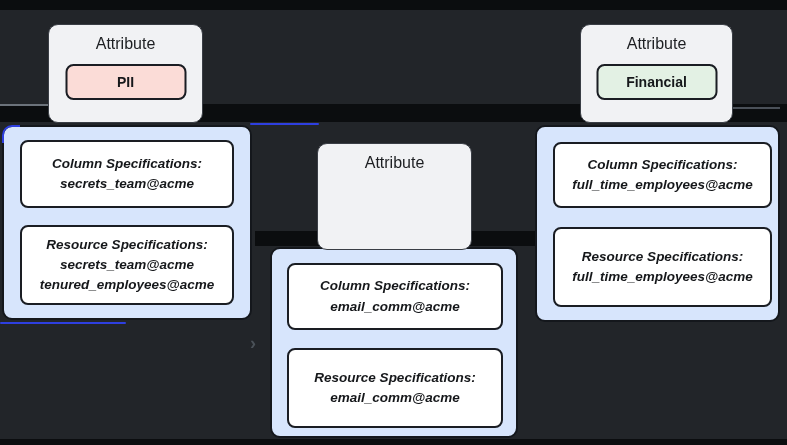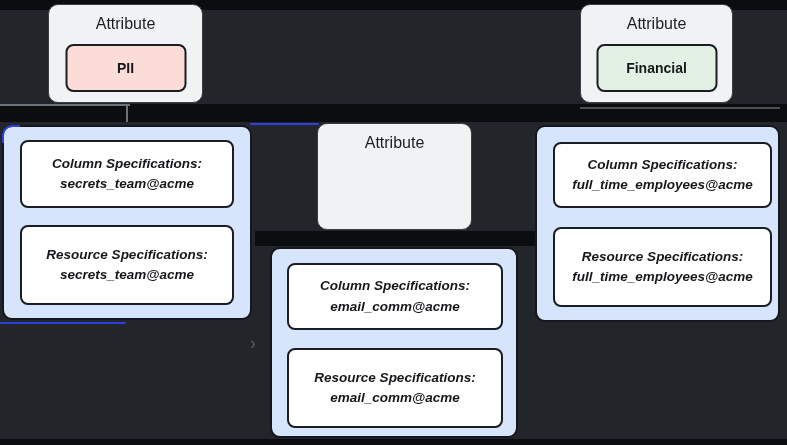--- a/index.html
+++ b/index.html
@@ -25,27 +25,27 @@
   .edge-blue-a { left:250px; top:123px; width:69px; }
   .edge-blue-b { left:0; top:322px; width:126px; }
   .corner-blue { position:absolute; left:2px; top:125px; width:16px; height:16px;
     border-top:2px solid #2e3fe0; border-left:2px solid #2e3fe0;
     border-top-left-radius:10px; z-index:3; }
   .arrowhead { position:absolute; left:250px; top:334px; color:#4a5158;
     font-size:18px; font-weight:bold; line-height:18px; z-index:2; }
 
   
   .attr-group { position:absolute; background:#f1f2f4; border:1px solid #3a3e45;
-    border-radius:10px; text-align:center; box-sizing:border-box; z-index:4; }
+    border-radius:10px; text-align:center; box-sizing:border-box; z-index:4;margin-top:20px; }
   .attr-pii   { left:48px;  top:4px;   width:155px; height:99px; }
   .attr-fin   { left:580px; top:4px;   width:153px; height:99px; }
   .attr-email { left:317px; top:123px; width:155px; height:107px; }
   .attr-title { font-size:16px; color:#1c1e21; padding-top:10px; }
   .attr-chip { position:absolute; left:50%; transform:translateX(-50%);
-    width:121px; height:48px; border:2px solid #1a1d23; border-radius:8px;
+    width:121px; height:36px; border:2px solid #1a1d23; border-radius:8px;
     display:flex; align-items:center; justify-content:center;
     font-weight:bold; font-size:14px; color:#16181b; box-sizing:border-box; }
   .attr-pii .attr-chip, .attr-fin .attr-chip { top:39px; }
   .attr-email .attr-chip { top:45px; }
   .chip-pii   { background:#fbdcd7; }
   .chip-fin   { background:#e3f1e4;text-align:right; }
   .chip-email { background:#fdeebd; }
 
   
   .container { position:absolute; background:#d7e5fc; border:2px solid #14171c;
@@ -98,20 +98,21 @@
   </div>
 
   <div class="container cont-left">
     <div class="spec-box box-col">
       <div>Column Specifications:</div>
       <div>secrets_team@acme</div>
     </div>
     <div class="spec-box box-res">
       <div>Resource Specifications:</div>
       <div>secrets_team@acme</div>
+      <div>tenured_employees@acme</div>
     </div>
   </div>
 
   <div class="container cont-right">
     <div class="spec-box box-col">
       <div>Column Specifications:</div>
       <div>full_time_employees@acme</div>
     </div>
     <div class="spec-box box-res">
       <div>Resource Specifications:</div>

